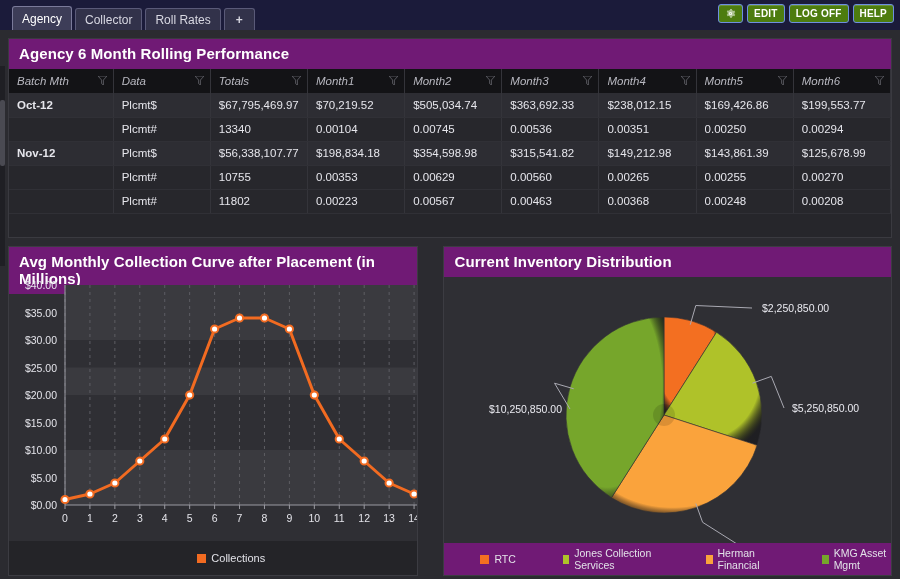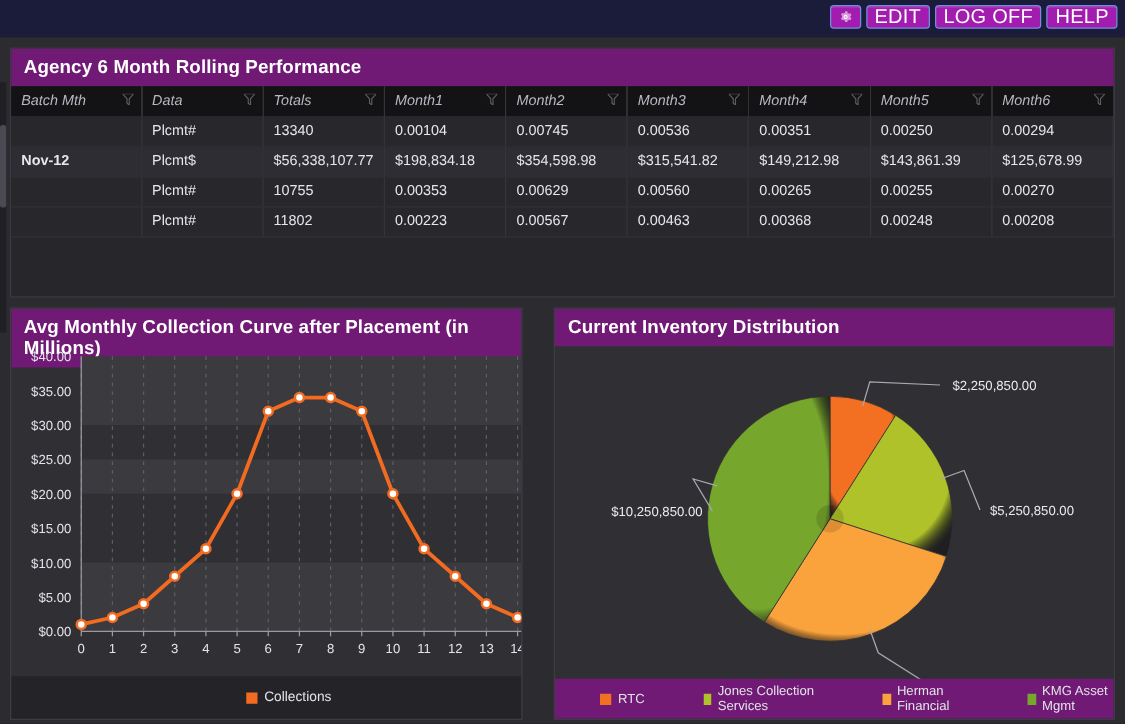--- a/index.html
+++ b/index.html
@@ -37,24 +37,24 @@
     border-color: #7a7a9a;
   }
   .tab.plus { padding: 0 11px; font-weight: bold; }
 
   .topbtns {
     position: absolute; right: 6px; top: 4px;
     display: flex; gap: 4px; align-items: center;
   }
   .tbtn {
     height: 19px; min-width: 22px; padding: 0 6px;
-    background: #a21caf;
+    background: #4d7c0f;
     border: 1px solid #6d8fe0;
     border-radius: 3px;
-    color: #ffffff; font-size: 16px; font-weight: normal;
+    color: #ffffff; font-size: 10px; font-weight: bold;
     display: flex; align-items: center; justify-content: center;
     letter-spacing: 0.2px;
     cursor: pointer;
     box-shadow: inset 0 1px 0 rgba(255,255,255,0.18);
   }
   .tbtn svg { display: block; }
 
   
   .main {
     position: absolute; left: 0; top: 30px; width: 900px; height: 549px;
@@ -152,20 +152,34 @@
     gap: 11px;
   }
   .pie-legend .legend-item { font-size: 10.5px; }
 
   .pie-area { position: absolute; left: 0; top: 28px; width: 100%; height: 270px; }
 </style>
 </head>
 <body>
 
 <div class="topbar">
+  <div class="tabstrip">
+    <div class="tab active">
+      <span>Agency</span>
+    </div>
+    <div class="tab">
+      <span>Collector</span>
+    </div>
+    <div class="tab">
+      <span>Roll Rates</span>
+    </div>
+    <div class="tab plus">
+      <span>+</span>
+    </div>
+  </div>
 
   <div class="topbtns">
     <div class="tbtn">
       <span>
         <svg width="11" height="11" viewBox="0 0 24 24" fill="#ffffff">
           <path d="M12 8.5a3.5 3.5 0 100 7 3.5 3.5 0 000-7zm0 5.2a1.7 1.7 0 110-3.4 1.7 1.7 0 010 3.4z"></path>
           <path d="M20.5 12c0-.5 0-1-.1-1.5l2-1.5-2-3.4-2.3 1a8 8 0 00-2.6-1.5L15.1 2h-4l-.4 2.6c-1 .3-1.8.8-2.6 1.5l-2.3-1-2 3.4 2 1.5c-.1.5-.1 1-.1 1.5s0 1 .1 1.5l-2 1.5 2 3.4 2.3-1c.8.7 1.6 1.2 2.6 1.5l.4 2.6h4l.4-2.6a8 8 0 002.6-1.5l2.3 1 2-3.4-2-1.5c.1-.5.1-1 .1-1.5z" opacity="0.55"></path>
         </svg>
       </span>
     </div>
@@ -265,20 +279,31 @@
             <span>Month6</span>
             <span class="funnel">
               <svg width="9" height="9" viewBox="0 0 10 10">
                   <polygon points="0,0 10,0 6,4.5 6,10 4,8.5 4,4.5" fill="none" stroke="#9a9aa4" stroke-width="1"></polygon>
                 </svg>
             </span>
           </th>
         </tr>
       </thead>
       <tbody id="grid-body">
+          <tr class="odd">
+            <td class="batch">Oct-12</td>
+            <td class="data-col">Plcmt$</td>
+            <td>$67,795,469.97</td>
+            <td>$70,219.52</td>
+            <td>$505,034.74</td>
+            <td>$363,692.33</td>
+            <td>$238,012.15</td>
+            <td>$169,426.86</td>
+            <td>$199,553.77</td>
+          </tr>
           <tr class="even">
             <td class="batch"></td>
             <td class="data-col">Plcmt#</td>
             <td>13340</td>
             <td>0.00104</td>
             <td>0.00745</td>
             <td>0.00536</td>
             <td>0.00351</td>
             <td>0.00250</td>
             <td>0.00294</td>

